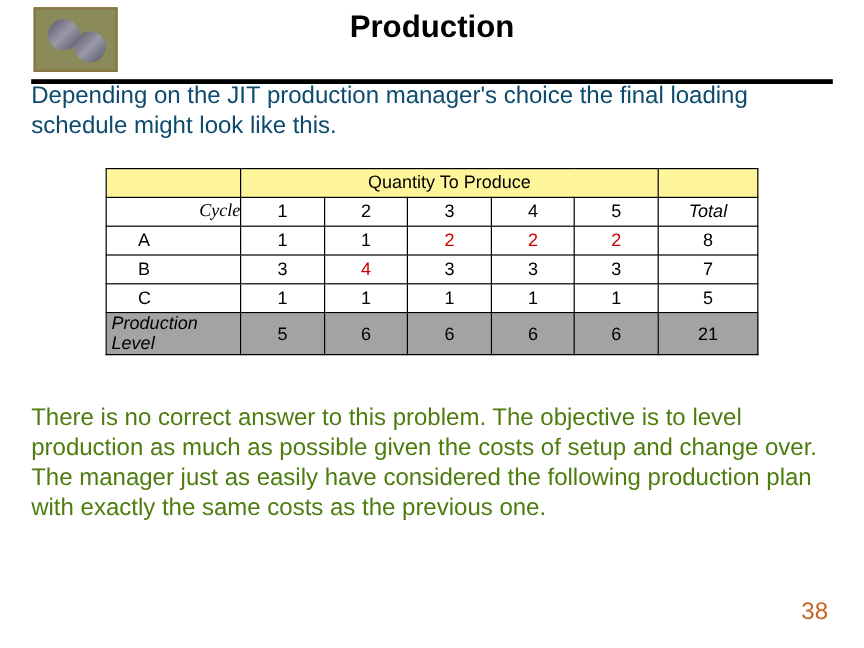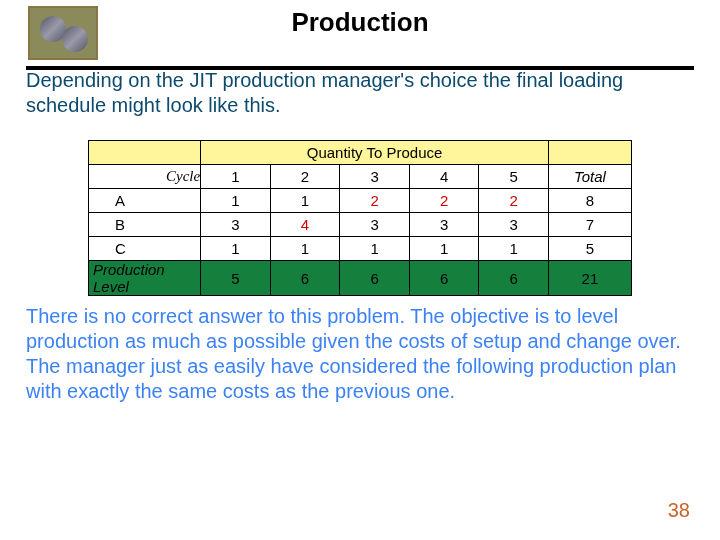--- a/index.html
+++ b/index.html
@@ -42,27 +42,27 @@
   }
   .table-wrap {
     position: absolute; left: 88px; top: 140px; width: 544px;
   }
   table { border-collapse: collapse; width: 100%; font-size: 15px; }
   td, th { border: 1px solid #000; text-align: center; height: 24px; }
   .qtp-hdr td { background: #fff59a; }
   .col-cycle { width: 100px; text-align: right; padding-left: 10px; font-style: italic; font-family: Liberation Serif, serif; }
   .col-num   { width: 62px; }
   .col-total { width: 74px; font-style: italic; margin-top: 26px; }
-  .row-prod td { background: #15803d; }
+  .row-prod td { background: #a3a3a3; }
   .row-prod td:first-child { font-style: italic; text-align: left; padding-left: 4px; }
   .row-label { text-align: left; padding-left: 26px; }
   .red { color: #d00000; }
   .para2 {
-    position: absolute; left: 26px; top: 304px; width: 668px;
-    font-size: 20px; color: #3b82f6; line-height: 1.25;
+    position: absolute; left: 26px; top: 336px; width: 668px;
+    font-size: 20px; color: #4d7c0f; line-height: 1.25;
   }
   .pagenum {
     position: absolute; right: 30px; bottom: 18px;
     color: #c9632a; font-size: 20px;
   }
 </style>
 </head>
 <body>
 
 <div class="logo"></div>

